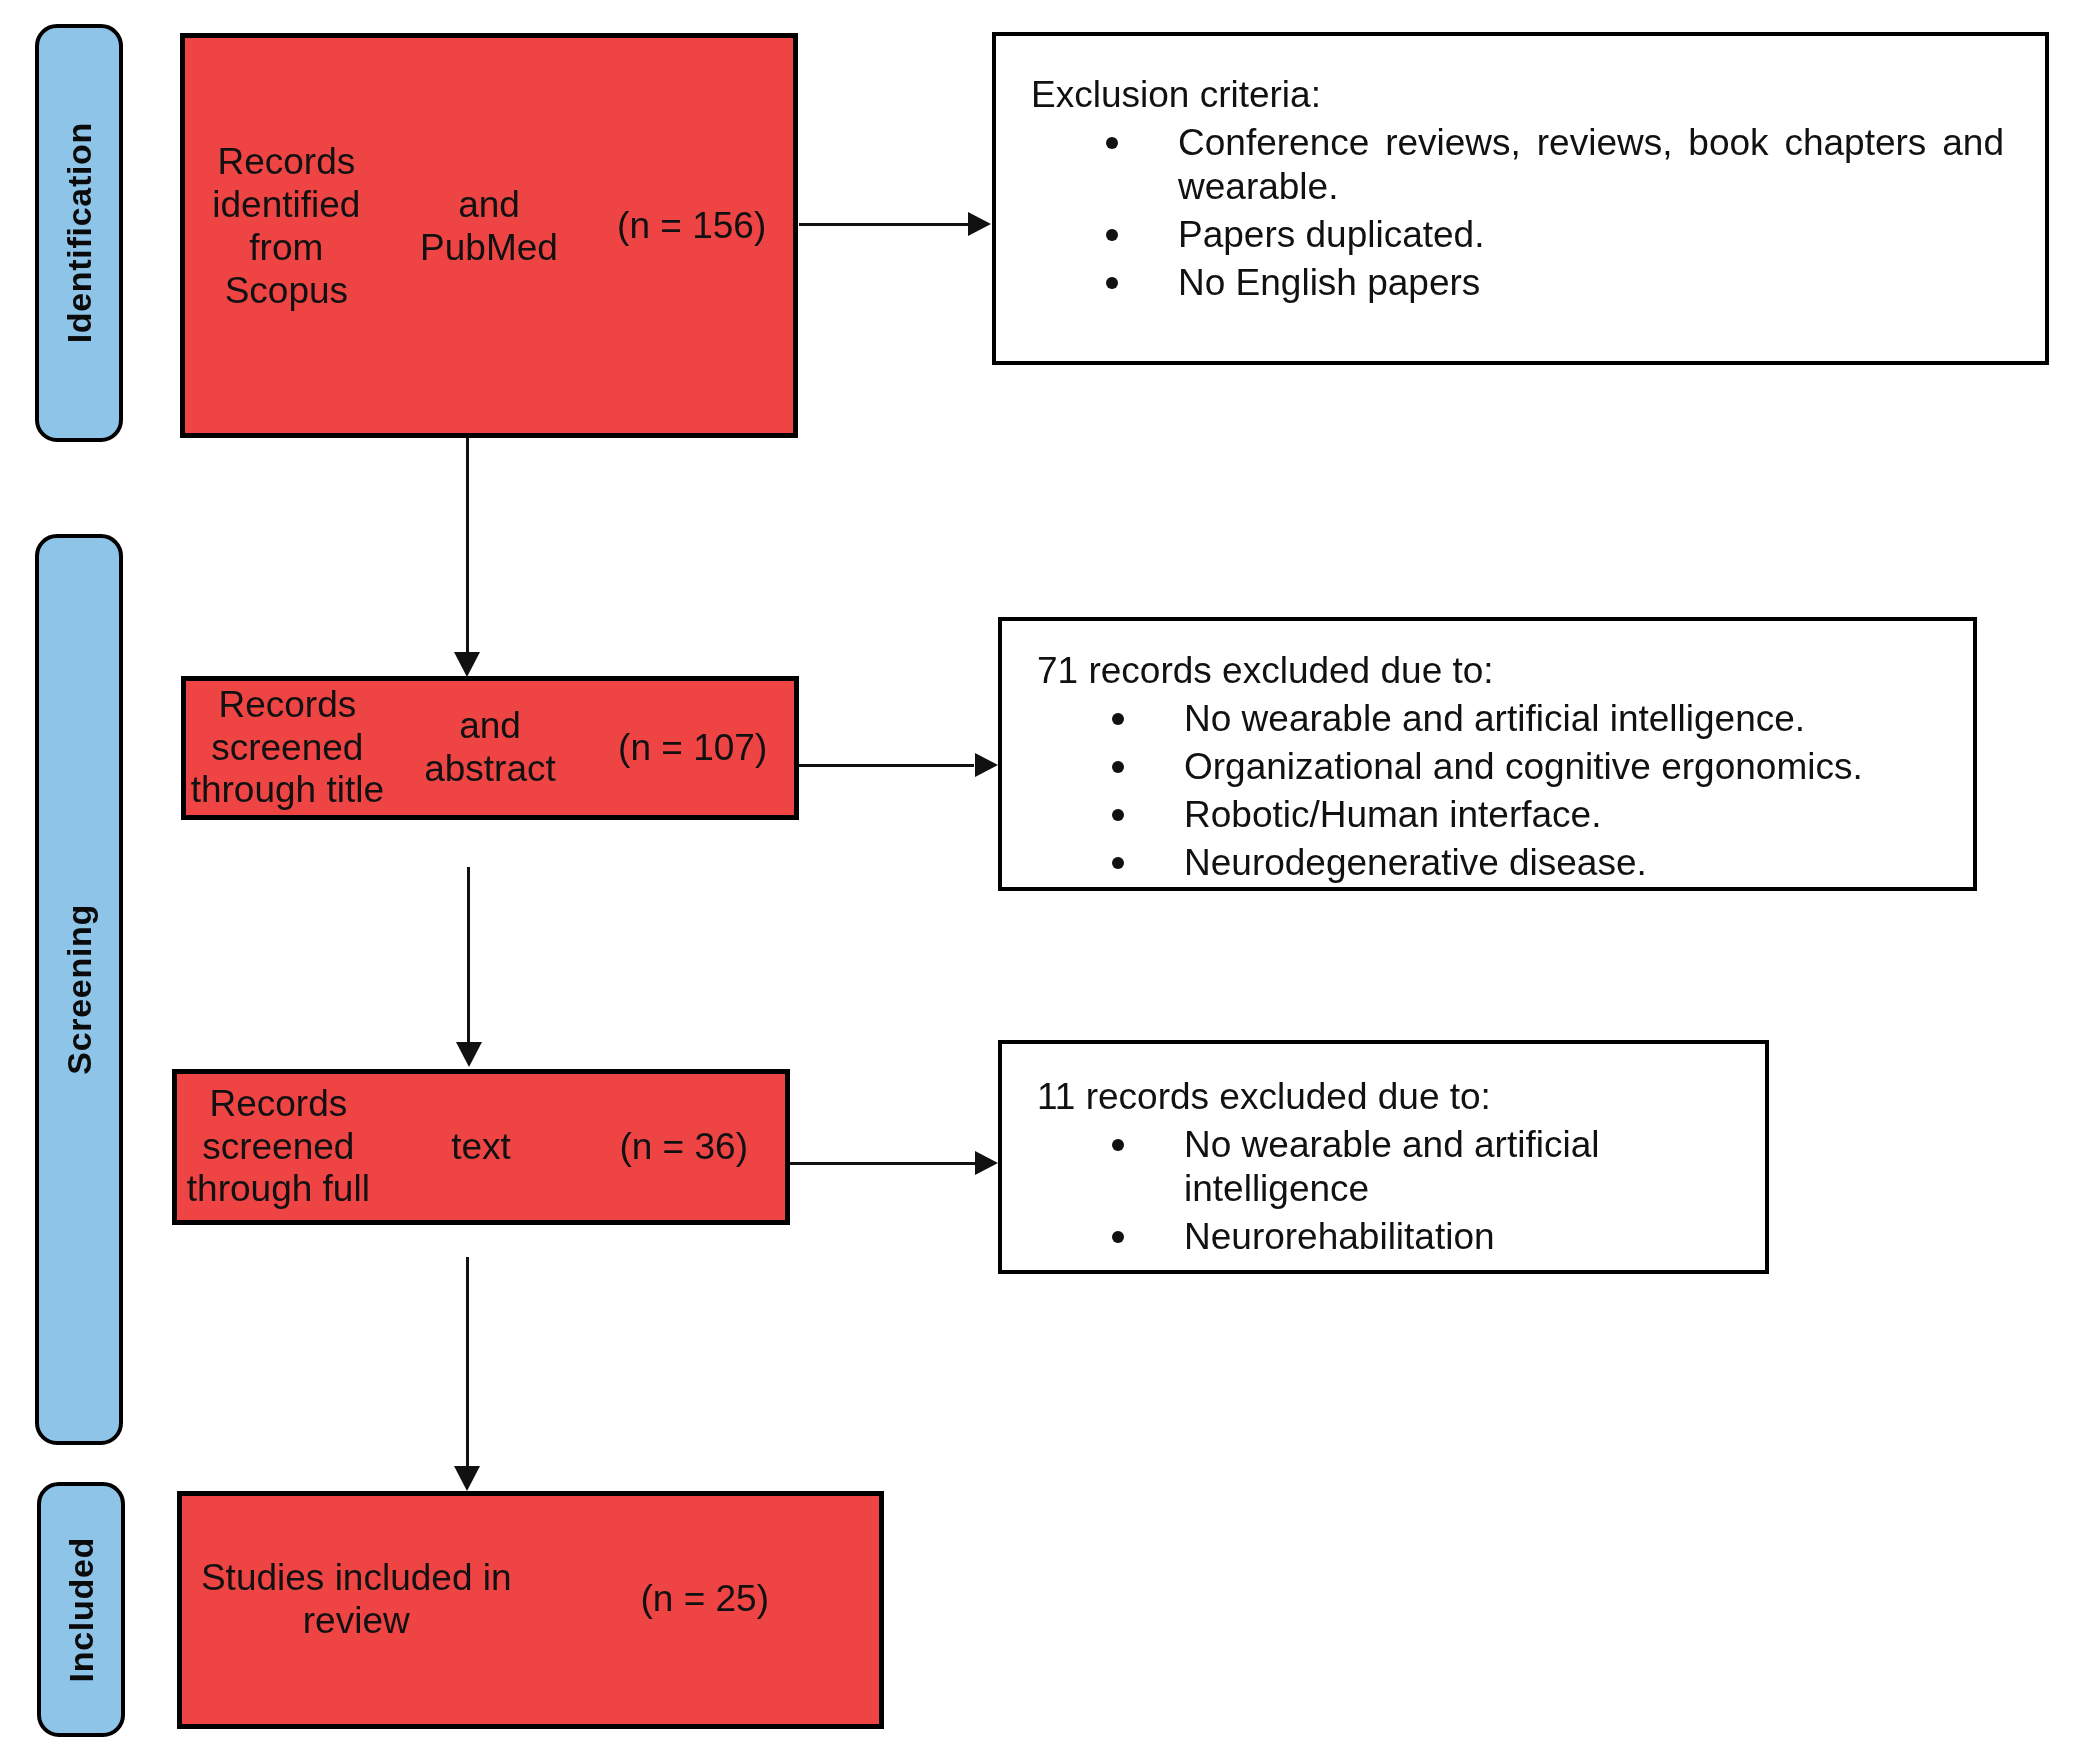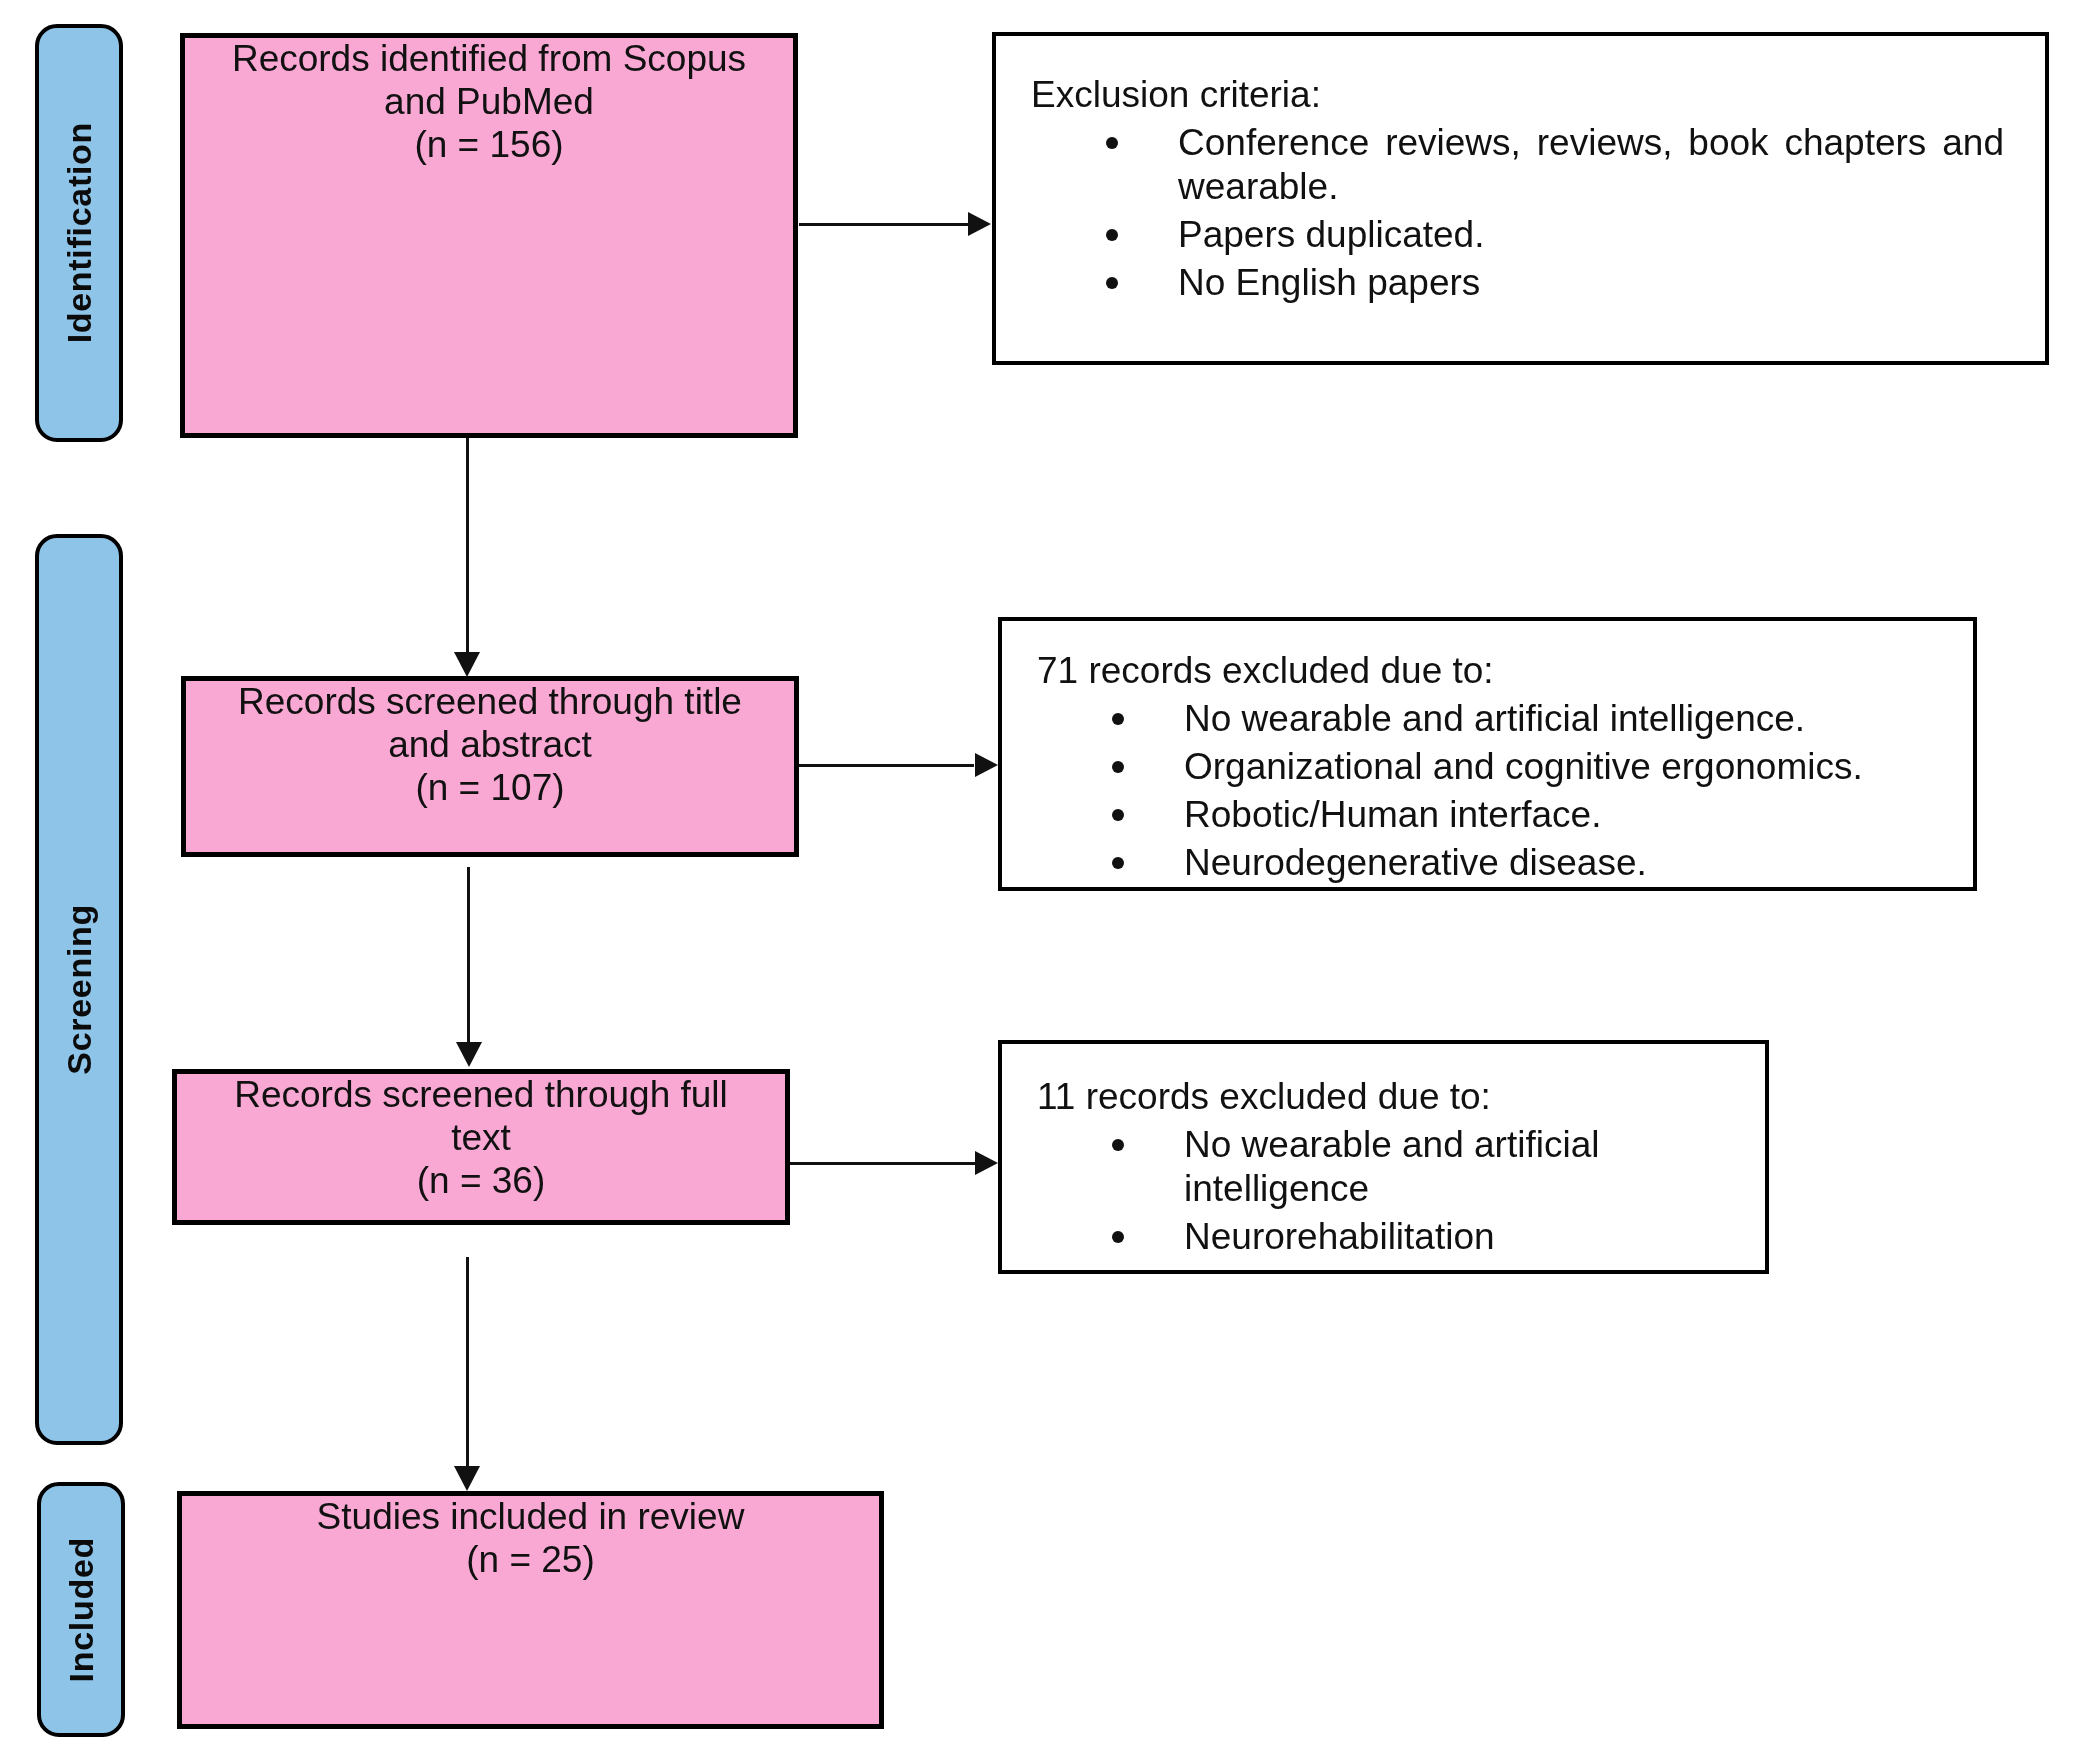--- a/index.html
+++ b/index.html
@@ -30,25 +30,25 @@
     font-weight: bold;
     font-size: 34px;
     letter-spacing: 0.7px;
     color: #0b0b0b;
     white-space: nowrap;
   }
 
   
   .fbox {
     position: absolute;
-    background: #f9a8d4;
+    background: #ef4444;
     border: 5.9px solid #000000;
     box-sizing: border-box;
     display: flex;
-    flex-direction: column;
+    flex-direction: row;
     align-items: center;
     text-align: center;
     font-size: 37px;
     line-height: 1.16;
   }
   .fbox-line { width: 100%; }
 
   
   .sbox {
     position: absolute;
@@ -113,21 +113,21 @@
   <div class="stage" style="left:37px; top:1482px; width:88px; height:255px;">
     <span class="stage-text">Included</span>
   </div>
 
   <div class="fbox" style="left:180px; top:33px; width:618px; height:405px; padding-bottom:17.7px;">
     <div class="fbox-line">Records identified from Scopus</div>
     <div class="fbox-line">and PubMed</div>
     <div class="fbox-line">(n = 156)</div>
   </div>
 
-  <div class="fbox" style="left:181px; top:676px; width:618px; height:181px;">
+  <div class="fbox" style="left:181px; top:676px; width:618px; height:144px;">
     <div class="fbox-line">Records screened through title</div>
     <div class="fbox-line">and abstract</div>
     <div class="fbox-line">(n = 107)</div>
   </div>
 
   <div class="fbox" style="left:172px; top:1069px; width:618px; height:156px;">
     <div class="fbox-line">Records screened through full</div>
     <div class="fbox-line">text</div>
     <div class="fbox-line">(n = 36)</div>
   </div>

